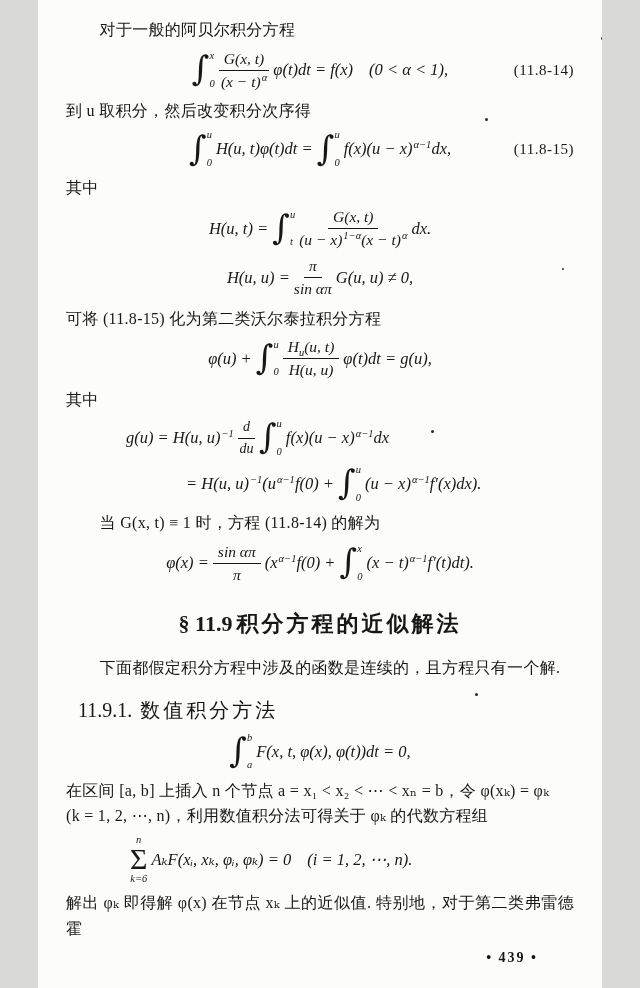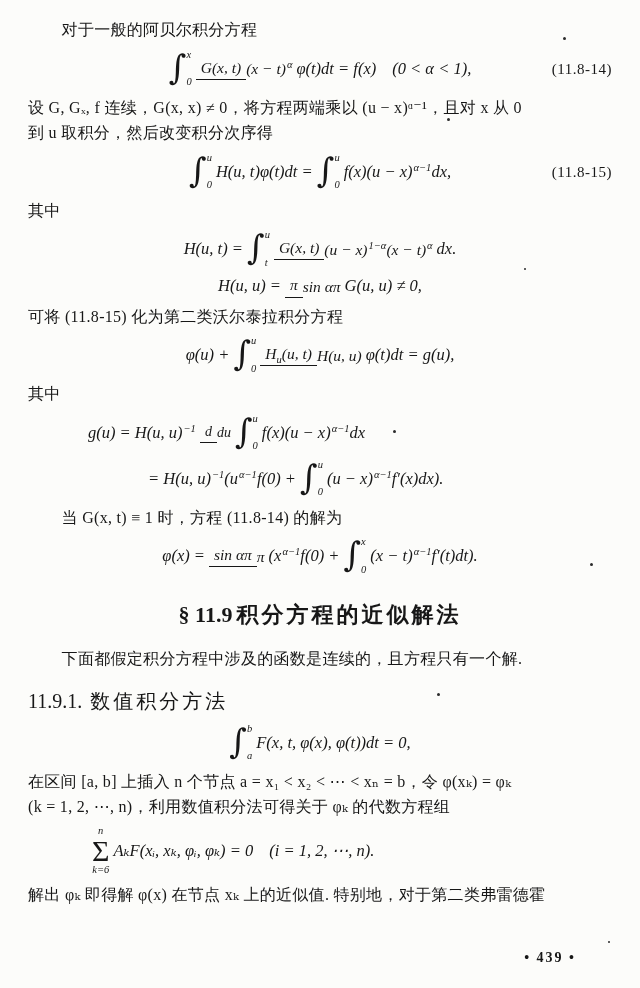--- a/index.html
+++ b/index.html
@@ -1,17 +1,17 @@
 <!DOCTYPE html>
 <html><head>
 <meta charset="utf-8">
 <style>
   html,body{margin:0;padding:0;background:#d9d9d5;}
   .page{
-    width:640px;height:988px;margin:0 auto;position:relative;overflow:hidden;
+    width:564px;height:988px;margin:0 auto;position:relative;overflow:hidden;
     background:#fcfcfa;color:#171717;box-sizing:border-box;
     padding:16px 28px 0 28px;
     font-family:"Liberation Serif","DejaVu Serif",serif;
   }
   .para{font-size:16px;line-height:1.6;margin:1px 0;text-align:justify;letter-spacing:0.3px;}
   .indent{text-indent:2.1em;}
   .pline{display:block;}
 
   
   .eq{position:relative;display:flex;justify-content:center;align-items:center;
@@ -20,37 +20,37 @@
   .eq .math > span{margin:0 2px;}
   .eq-tag{position:absolute;right:0;top:50%;transform:translateY(-50%);
       font-style:normal;font-size:15px;letter-spacing:0.5px;}
   .eq-left{justify-content:flex-start;}
 
   .int{display:inline-flex;align-items:center;margin:0 2px;}
   .int .sign{font-size:34px;line-height:0.85;font-style:normal;
       font-family:"DejaVu Serif",serif;padding-bottom:3px;}
   .int .lims{display:flex;flex-direction:column;justify-content:space-between;
       height:38px;font-size:10.5px;line-height:1;padding:1px 0;}
-  .frac{display:inline-flex;flex-direction:row;align-items:center;
+  .frac{display:inline-flex;flex-direction:column;align-items:center;
       margin:0 4px;font-size:15.5px;line-height:1.3;}
   .frac .num{border-bottom:1.4px solid #171717;padding:0 5px 1px;white-space:nowrap;}
   .frac .den{padding-top:1px;white-space:nowrap;}
   .frac.small{font-size:14px;}
   .sup{font-size:10.5px;line-height:0;vertical-align:6px;margin-left:1px;}
   .sub{font-size:10.5px;line-height:0;vertical-align:-4px;}
   .sum{display:inline-flex;flex-direction:column;align-items:center;
       margin:0 5px;font-size:10.5px;line-height:1;}
   .sum .sigma{font-size:30px;line-height:0.95;font-style:normal;}
   .cond{margin-left:14px !important;}
 
   .sec-heading{display:flex;justify-content:center;align-items:baseline;gap:4px;
       font-size:22px;font-weight:bold;margin:24px 0 16px;}
   .sec-title{letter-spacing:3px;}
   .subsec-heading{display:flex;align-items:baseline;gap:8px;font-size:20px;
-      font-weight:normal;margin:16px 0 8px;}
+      font-weight:normal;margin:16px 12px 8px;}
   .subsec-title{letter-spacing:3px;}
 
   .page-number{position:absolute;right:64px;bottom:22px;font-size:14px;
       font-weight:bold;letter-spacing:2px;}
   .speck{position:absolute;background:#2b2b2b;border-radius:50%;}
 </style>
 </head>
 <body>
 
 <div class="page">
@@ -70,21 +70,20 @@
         <span class="num">G(x, t)</span>
         <span class="den"><span>(x − t)</span><span class="sup">α</span></span>
       </span>
       <span>φ(t)dt = f(x)</span>
       <span class="cond">(0 &lt; α &lt; 1),</span>
     </span>
     <span class="eq-tag">(11.8-14)</span>
   </div>
 
   <p class="para">
-    <span class="pline">设 G, Gₓ, f 连续，G(x, x) ≠ 0，将方程两端乘以 (u − x)ᵅ⁻¹，且对 x 从 0</span>
     <span class="pline">到 u 取积分，然后改变积分次序得</span>
   </p>
 
   <div class="eq">
     <span class="math">
       <span class="int">
         <span class="sign">∫</span>
         <span class="lims">
           <span>u</span>
           <span>0</span>

